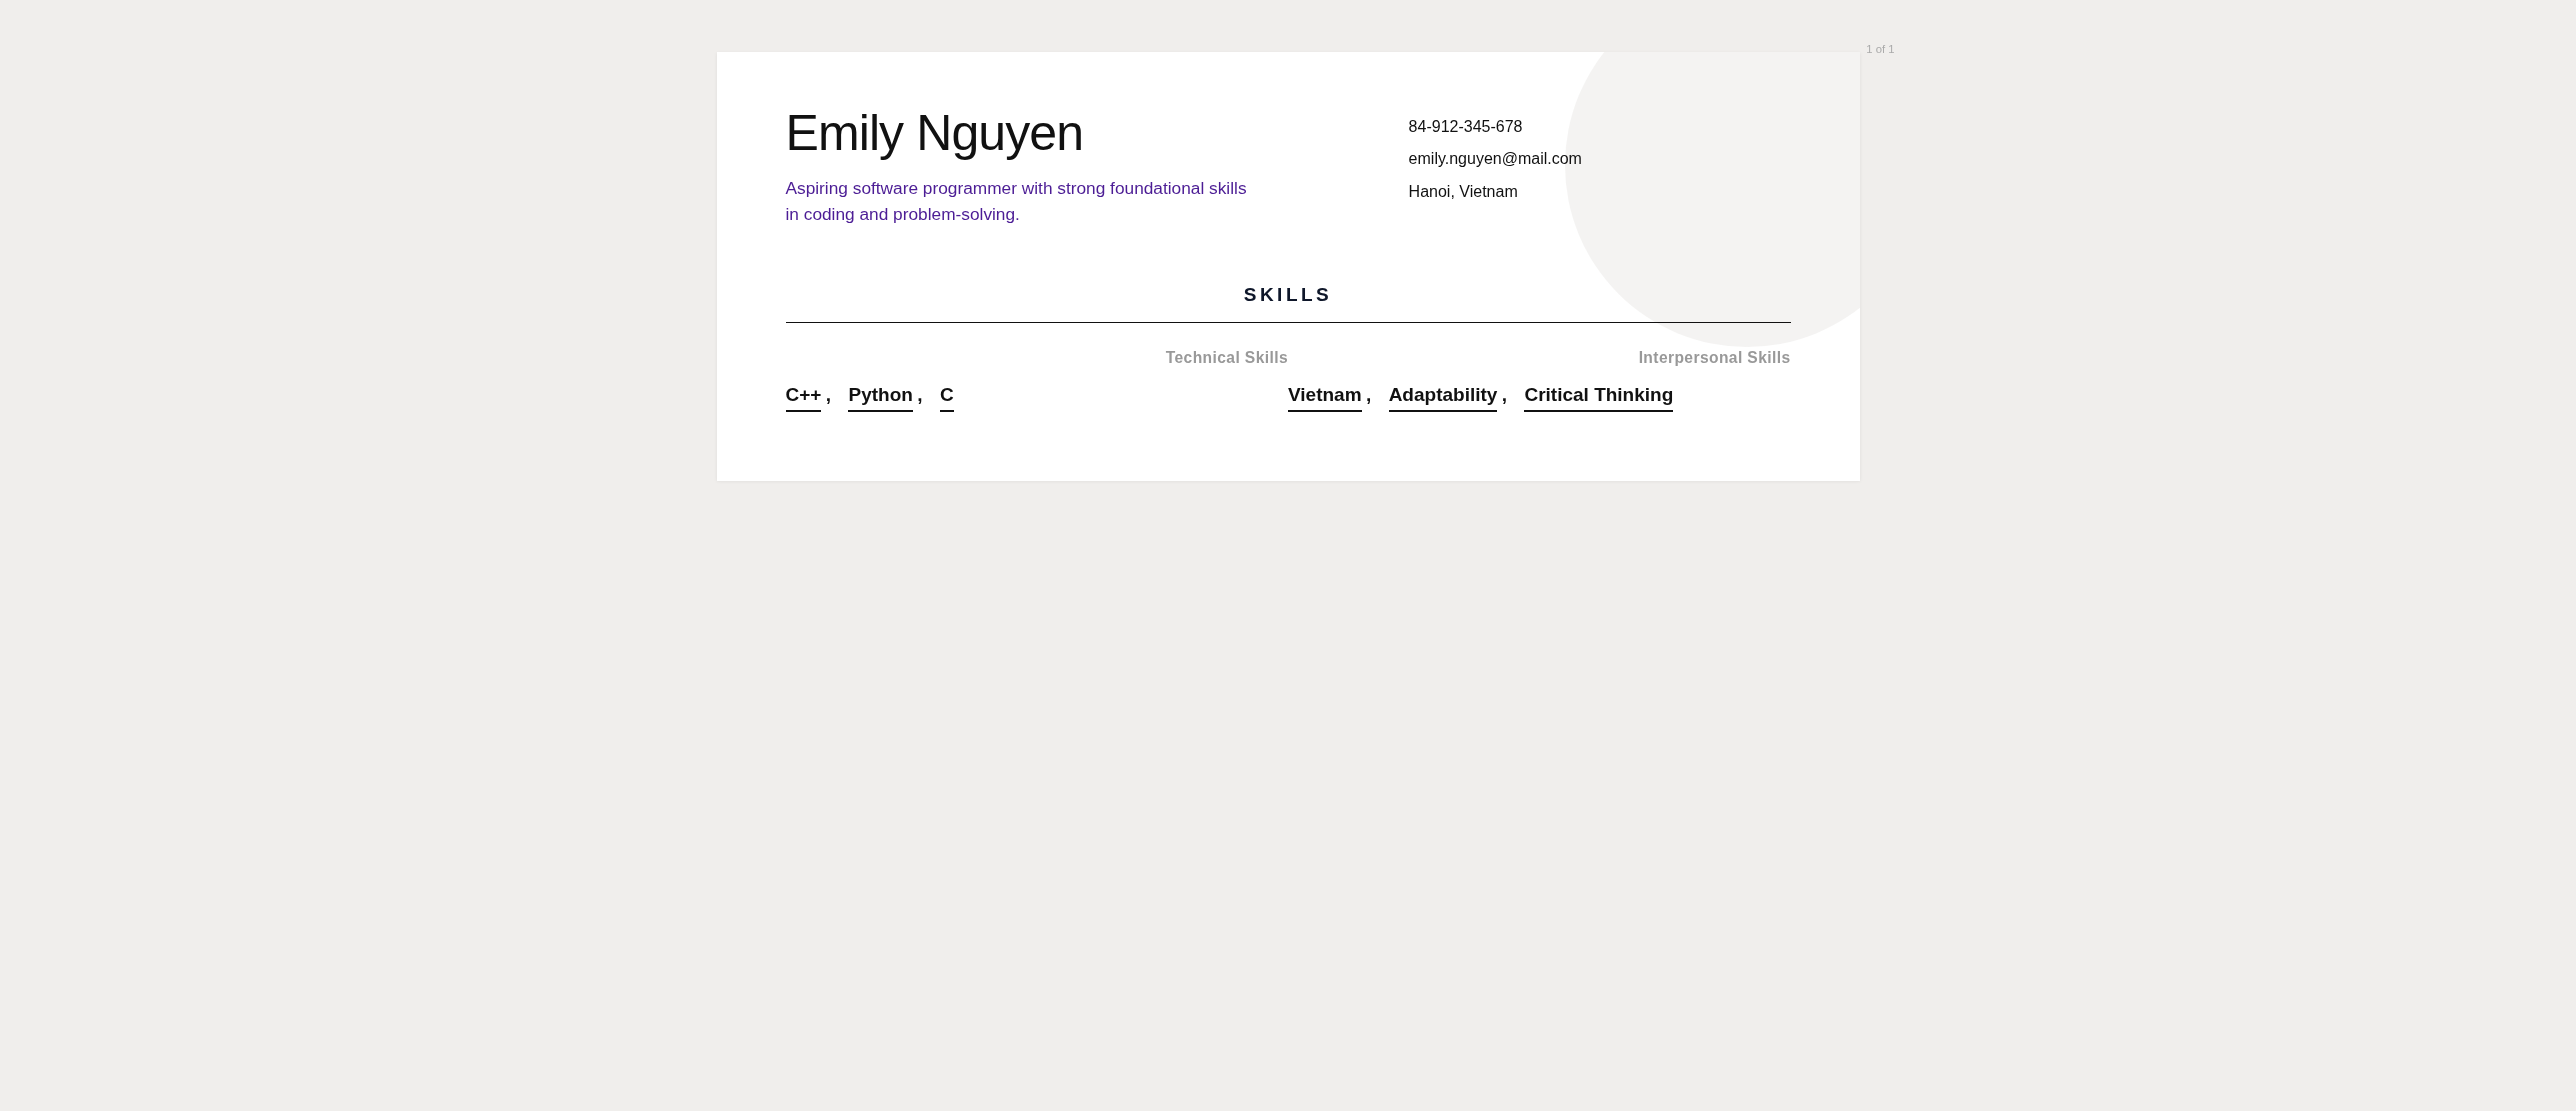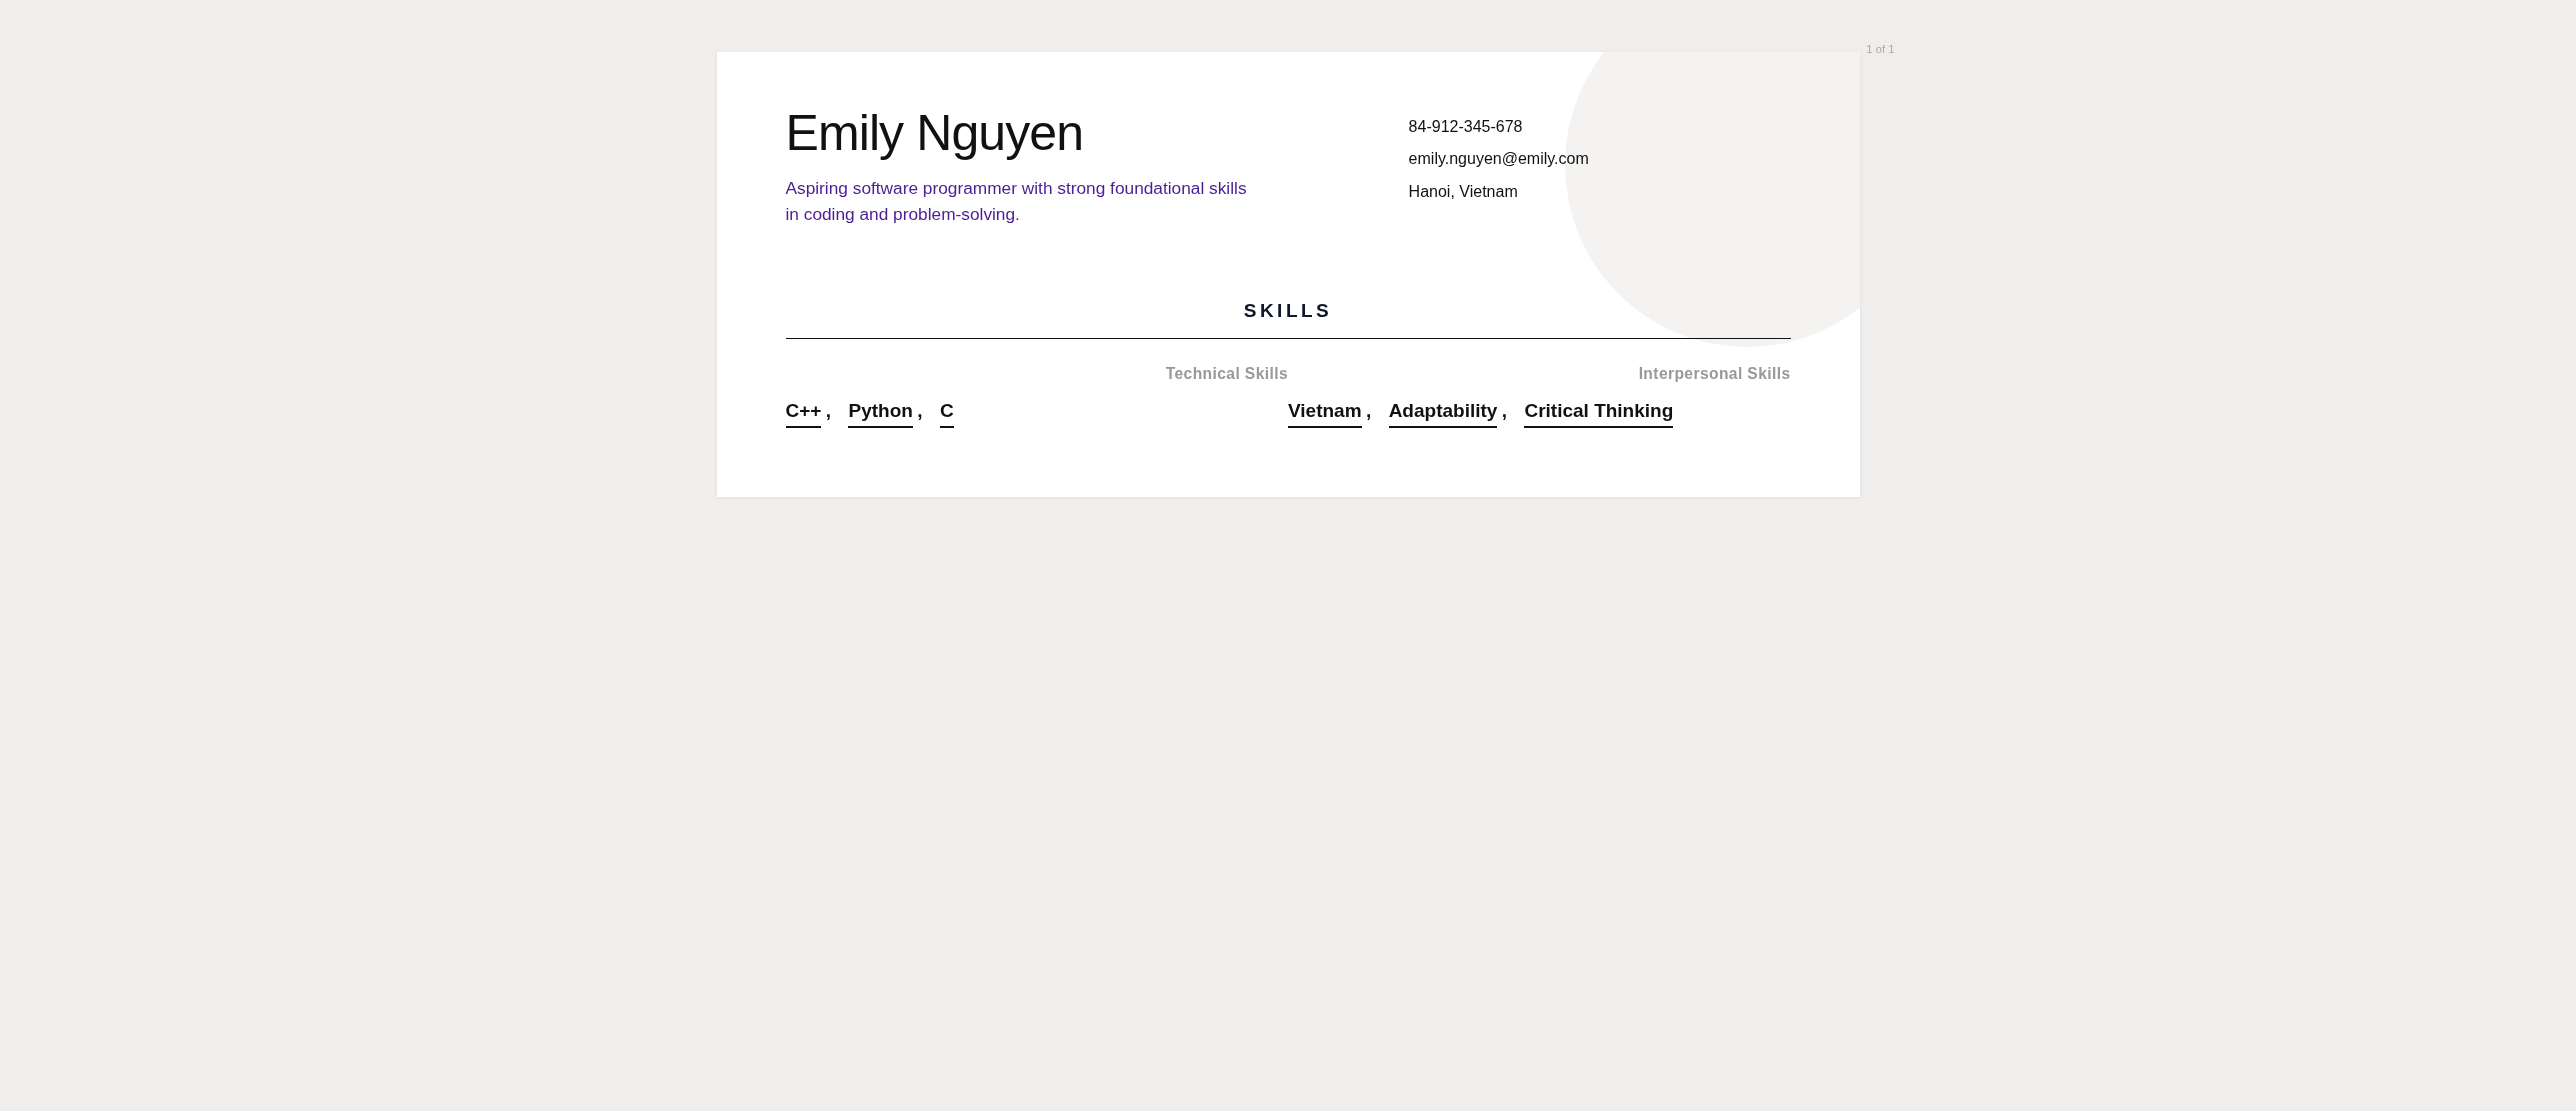--- a/index.html
+++ b/index.html
@@ -60,21 +60,21 @@
     .content {
       position: relative;
       z-index: 1;
     }
 
     
     .header {
       display: flex;
       justify-content: space-between;
       align-items: flex-start;
-      margin-bottom: 72px;
+      margin-bottom: 56px;
     }
 
     .header-left {
       flex: 0 0 60%;
     }
 
     .name {
       font-size: 50px;
       font-weight: 400;
       color: #111;
@@ -202,21 +202,21 @@
 
     <div class="content">
 
       <div class="header">
         <div class="header-left">
           <h1 class="name">Emily Nguyen</h1>
           <p class="tagline">Aspiring software programmer with strong foundational skills in coding and problem-solving.</p>
         </div>
         <div class="header-right">
           <div class="contact-item">84-912-345-678</div>
-          <div class="contact-item">emily.nguyen@emily.com</div>
+          <div class="contact-item">emily.nguyen@mail.com</div>
           <div class="contact-item">Hanoi, Vietnam</div>
         </div>
       </div>
 
       <div class="skills-section">
         <h2 class="section-title">SKILLS</h2>
         <hr class="section-divider">
 
         <div class="skills-grid">
 

